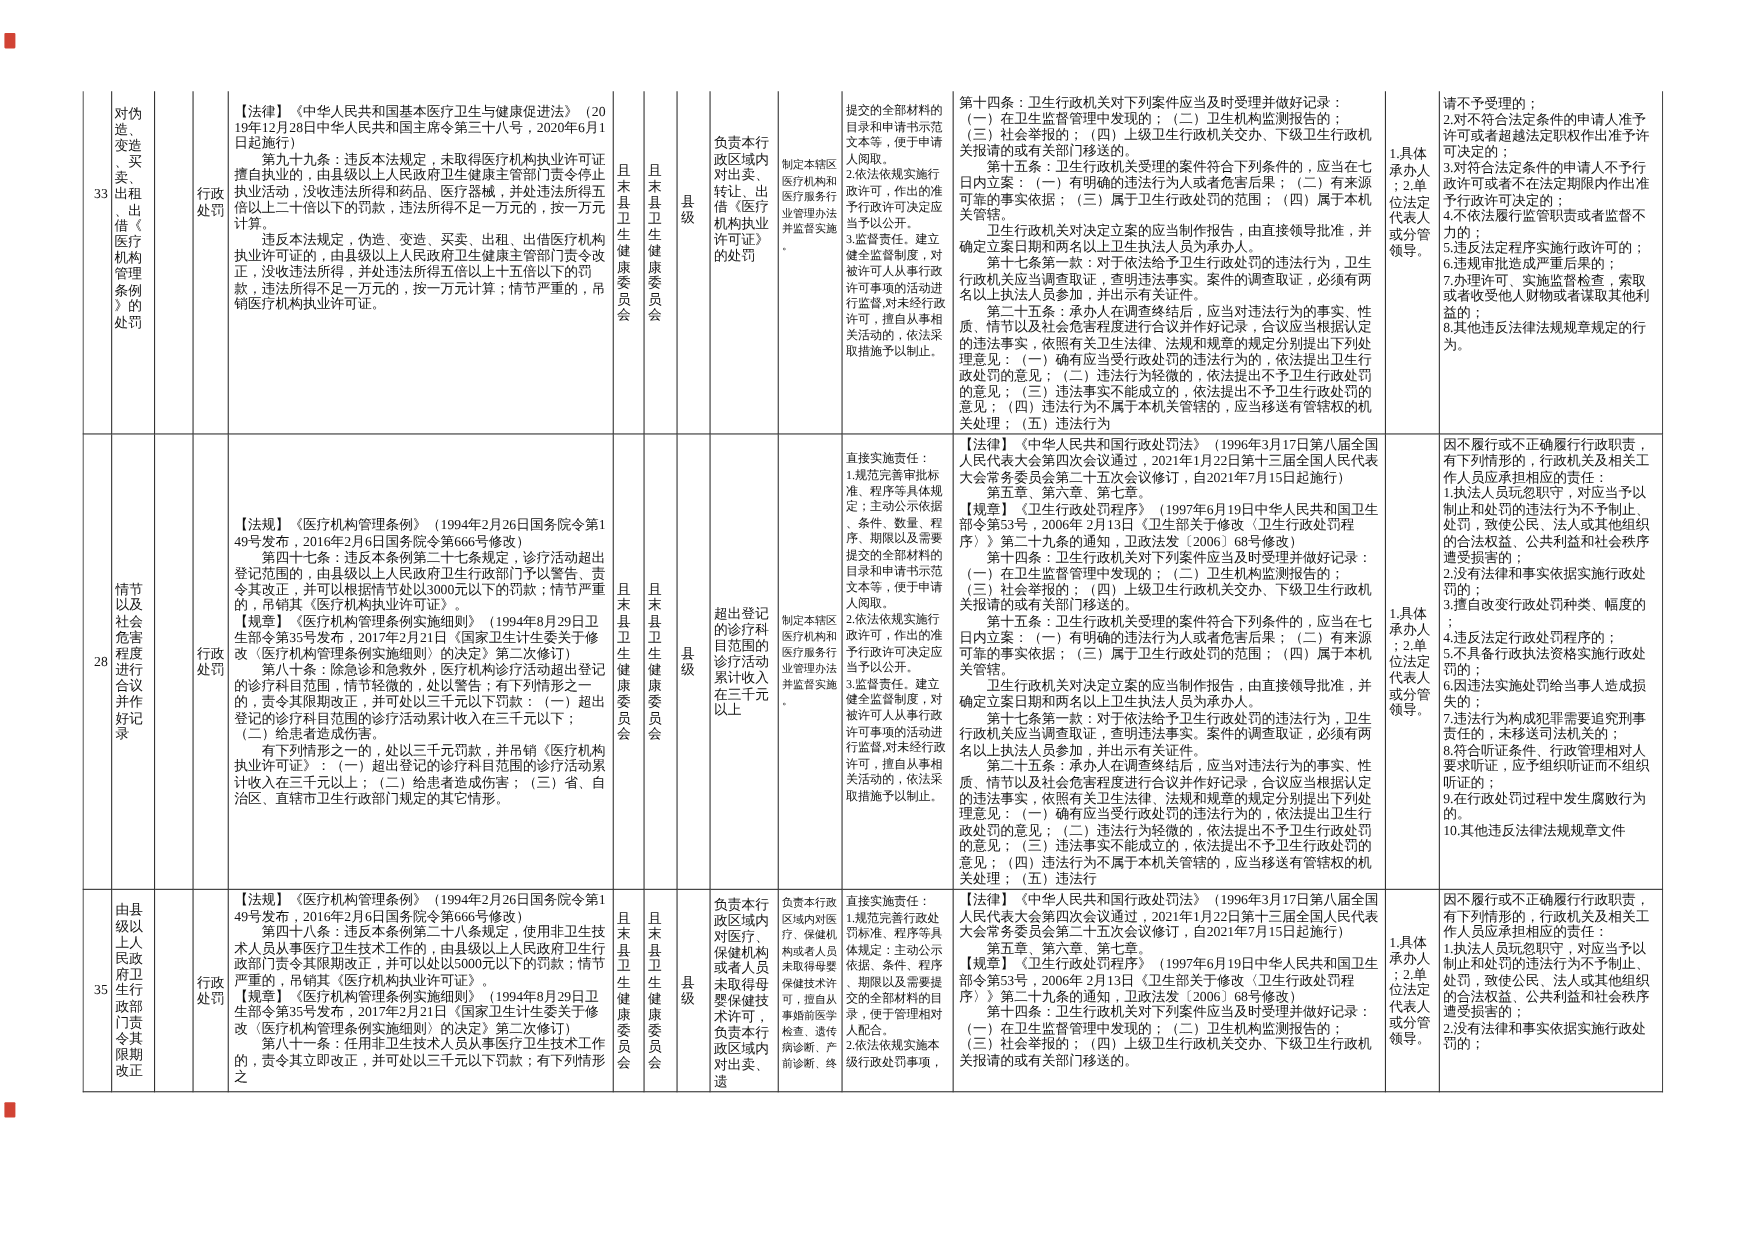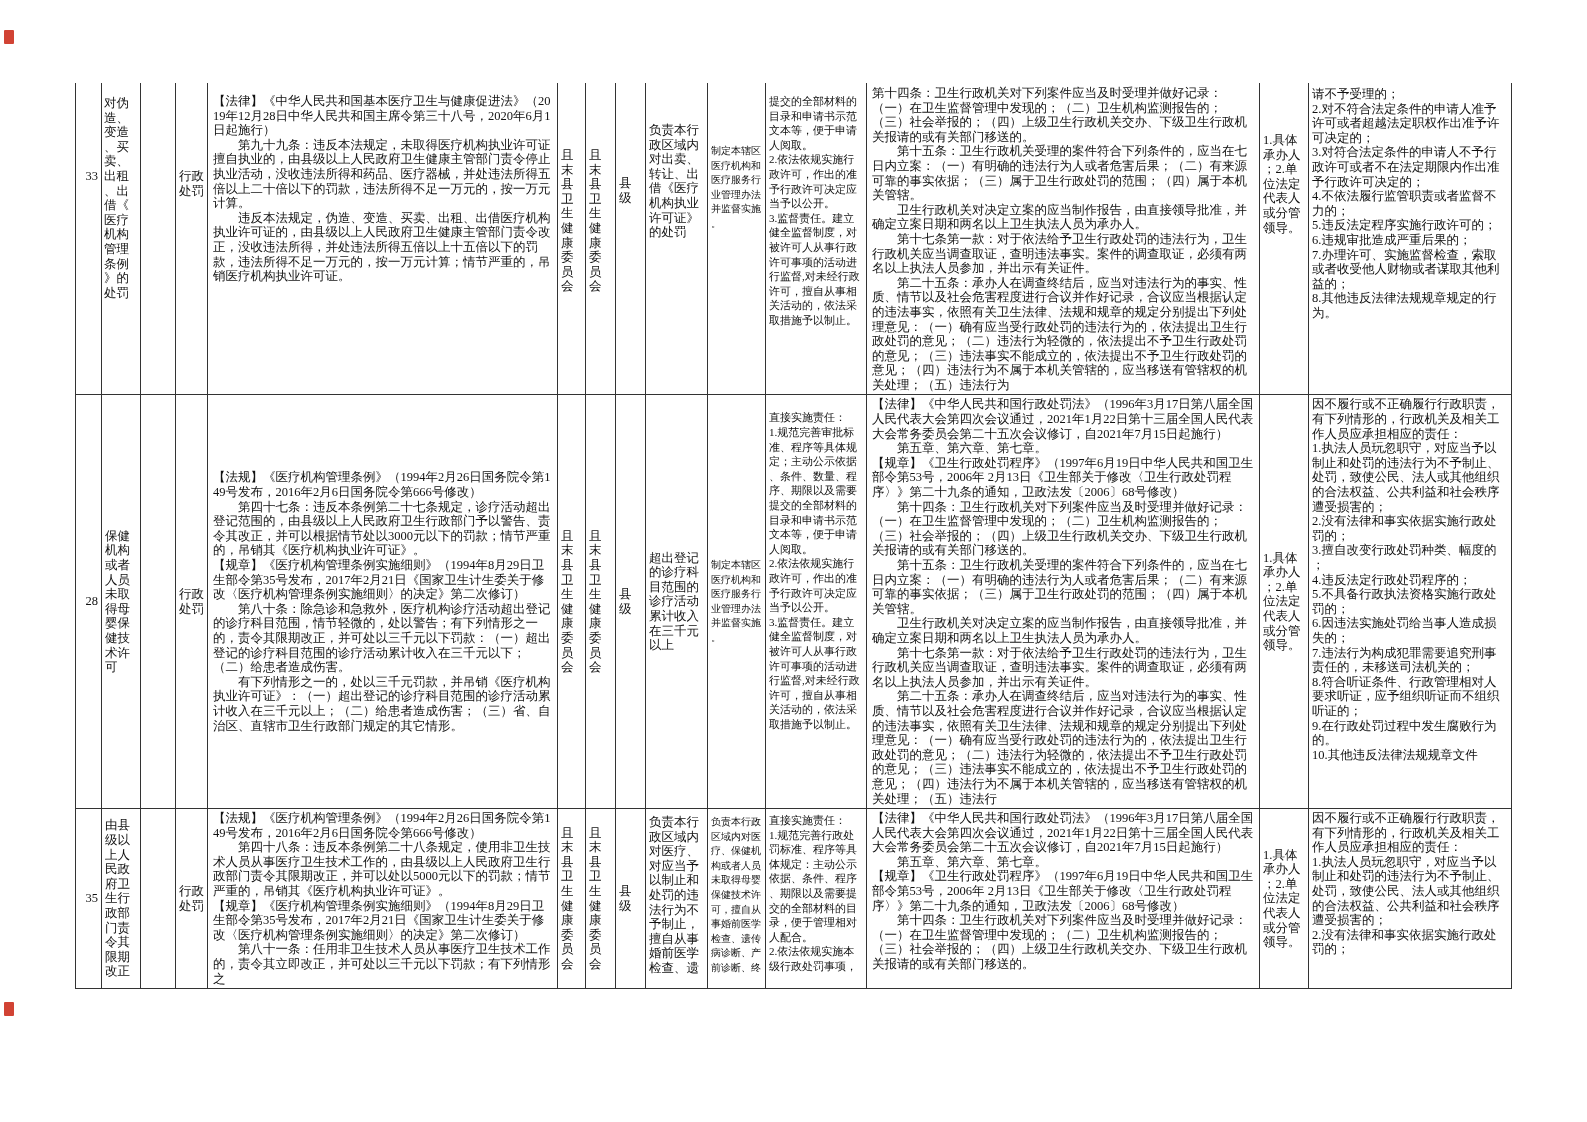--- a/index.html
+++ b/index.html
@@ -70,21 +70,21 @@
 2.对不符合法定条件的申请人准予许可或者超越法定职权作出准予许可决定的；
 3.对符合法定条件的申请人不予行政许可或者不在法定期限内作出准予行政许可决定的；
 4.不依法履行监管职责或者监督不力的；
 5.违反法定程序实施行政许可的；
 6.违规审批造成严重后果的；
 7.办理许可、实施监督检查，索取或者收受他人财物或者谋取其他利益的；
 8.其他违反法律法规规章规定的行为。</td>
     </tr>
     <tr class="r34">
       <td class="mid ctr">28</td>
-      <td class="mid">保健机构或者人员未取得母婴保健技术许可</td>
+      <td class="mid">情节以及社会危害程度进行合议并作好记录</td>
       <td></td>
       <td class="mid ctr">行政处罚</td>
       <td class="wide mid">【法规】《医疗机构管理条例》（1994年2月26日国务院令第149号发布，2016年2月6日国务院令第666号修改）
 　　第四十七条：违反本条例第二十七条规定，诊疗活动超出登记范围的，由县级以上人民政府卫生行政部门予以警告、责令其改正，并可以根据情节处以3000元以下的罚款；情节严重的，吊销其《医疗机构执业许可证》。
 【规章】《医疗机构管理条例实施细则》（1994年8月29日卫生部令第35号发布，2017年2月21日《国家卫生计生委关于修改〈医疗机构管理条例实施细则〉的决定》第二次修订）
 　　第八十条：除急诊和急救外，医疗机构诊疗活动超出登记的诊疗科目范围，情节轻微的，处以警告；有下列情形之一的，责令其限期改正，并可处以三千元以下罚款：（一）超出登记的诊疗科目范围的诊疗活动累计收入在三千元以下；（二）给患者造成伤害。
 　　有下列情形之一的，处以三千元罚款，并吊销《医疗机构执业许可证》：（一）超出登记的诊疗科目范围的诊疗活动累计收入在三千元以上；（二）给患者造成伤害；（三）省、自治区、直辖市卫生行政部门规定的其它情形。</td>
       <td class="mid">且末县卫生健康委员会</td>
       <td class="mid">且末县卫生健康委员会</td>
       <td class="mid">县级</td>
@@ -120,21 +120,21 @@
       <td class="mid">由县级以上人民政府卫生行政部门责令其限期改正</td>
       <td></td>
       <td class="mid ctr">行政处罚</td>
       <td class="wide">【法规】《医疗机构管理条例》（1994年2月26日国务院令第149号发布，2016年2月6日国务院令第666号修改）
 　　第四十八条：违反本条例第二十八条规定，使用非卫生技术人员从事医疗卫生技术工作的，由县级以上人民政府卫生行政部门责令其限期改正，并可以处以5000元以下的罚款；情节严重的，吊销其《医疗机构执业许可证》。
 【规章】《医疗机构管理条例实施细则》（1994年8月29日卫生部令第35号发布，2017年2月21日《国家卫生计生委关于修改〈医疗机构管理条例实施细则〉的决定》第二次修订）
 　　第八十一条：任用非卫生技术人员从事医疗卫生技术工作的，责令其立即改正，并可处以三千元以下罚款；有下列情形之</td>
       <td class="mid">且末县卫生健康委员会</td>
       <td class="mid">且末县卫生健康委员会</td>
       <td class="mid">县级</td>
-      <td style="padding-top:6px">负责本行政区域内对医疗、对应当予以制止和处罚的违法行为不予制止，擅自从事婚前医学检查、遗</td>
+      <td style="padding-top:6px">负责本行政区域内对医疗、保健机构或者人员未取得母婴保健技术许可，负责本行政区域内对出卖、遗</td>
       <td class="c10" style="padding-top:6px">负责本行政区域内对医疗、保健机构或者人员未取得母婴保健技术许可，擅自从事婚前医学检查、遗传病诊断、产前诊断、终</td>
       <td class="c11" style="padding-top:4px">直接实施责任：
 1.规范完善行政处罚标准、程序等具体规定：主动公示依据、条件、程序、期限以及需要提交的全部材料的目录，便于管理相对人配合。
 2.依法依规实施本级行政处罚事项，</td>
       <td class="wide">【法律】《中华人民共和国行政处罚法》（1996年3月17日第八届全国人民代表大会第四次会议通过，2021年1月22日第十三届全国人民代表大会常务委员会第二十五次会议修订，自2021年7月15日起施行）
 　　第五章、第六章、第七章。
 【规章】《卫生行政处罚程序》（1997年6月19日中华人民共和国卫生部令第53号，2006年 2月13日《卫生部关于修改〈卫生行政处罚程序〉》第二十九条的通知，卫政法发〔2006〕68号修改）
 　　第十四条：卫生行政机关对下列案件应当及时受理并做好记录：（一）在卫生监督管理中发现的；（二）卫生机构监测报告的；（三）社会举报的；（四）上级卫生行政机关交办、下级卫生行政机关报请的或有关部门移送的。</td>
       <td class="mid">1.具体承办人；2.单位法定代表人或分管领导。</td>
       <td>因不履行或不正确履行行政职责，有下列情形的，行政机关及相关工作人员应承担相应的责任：

